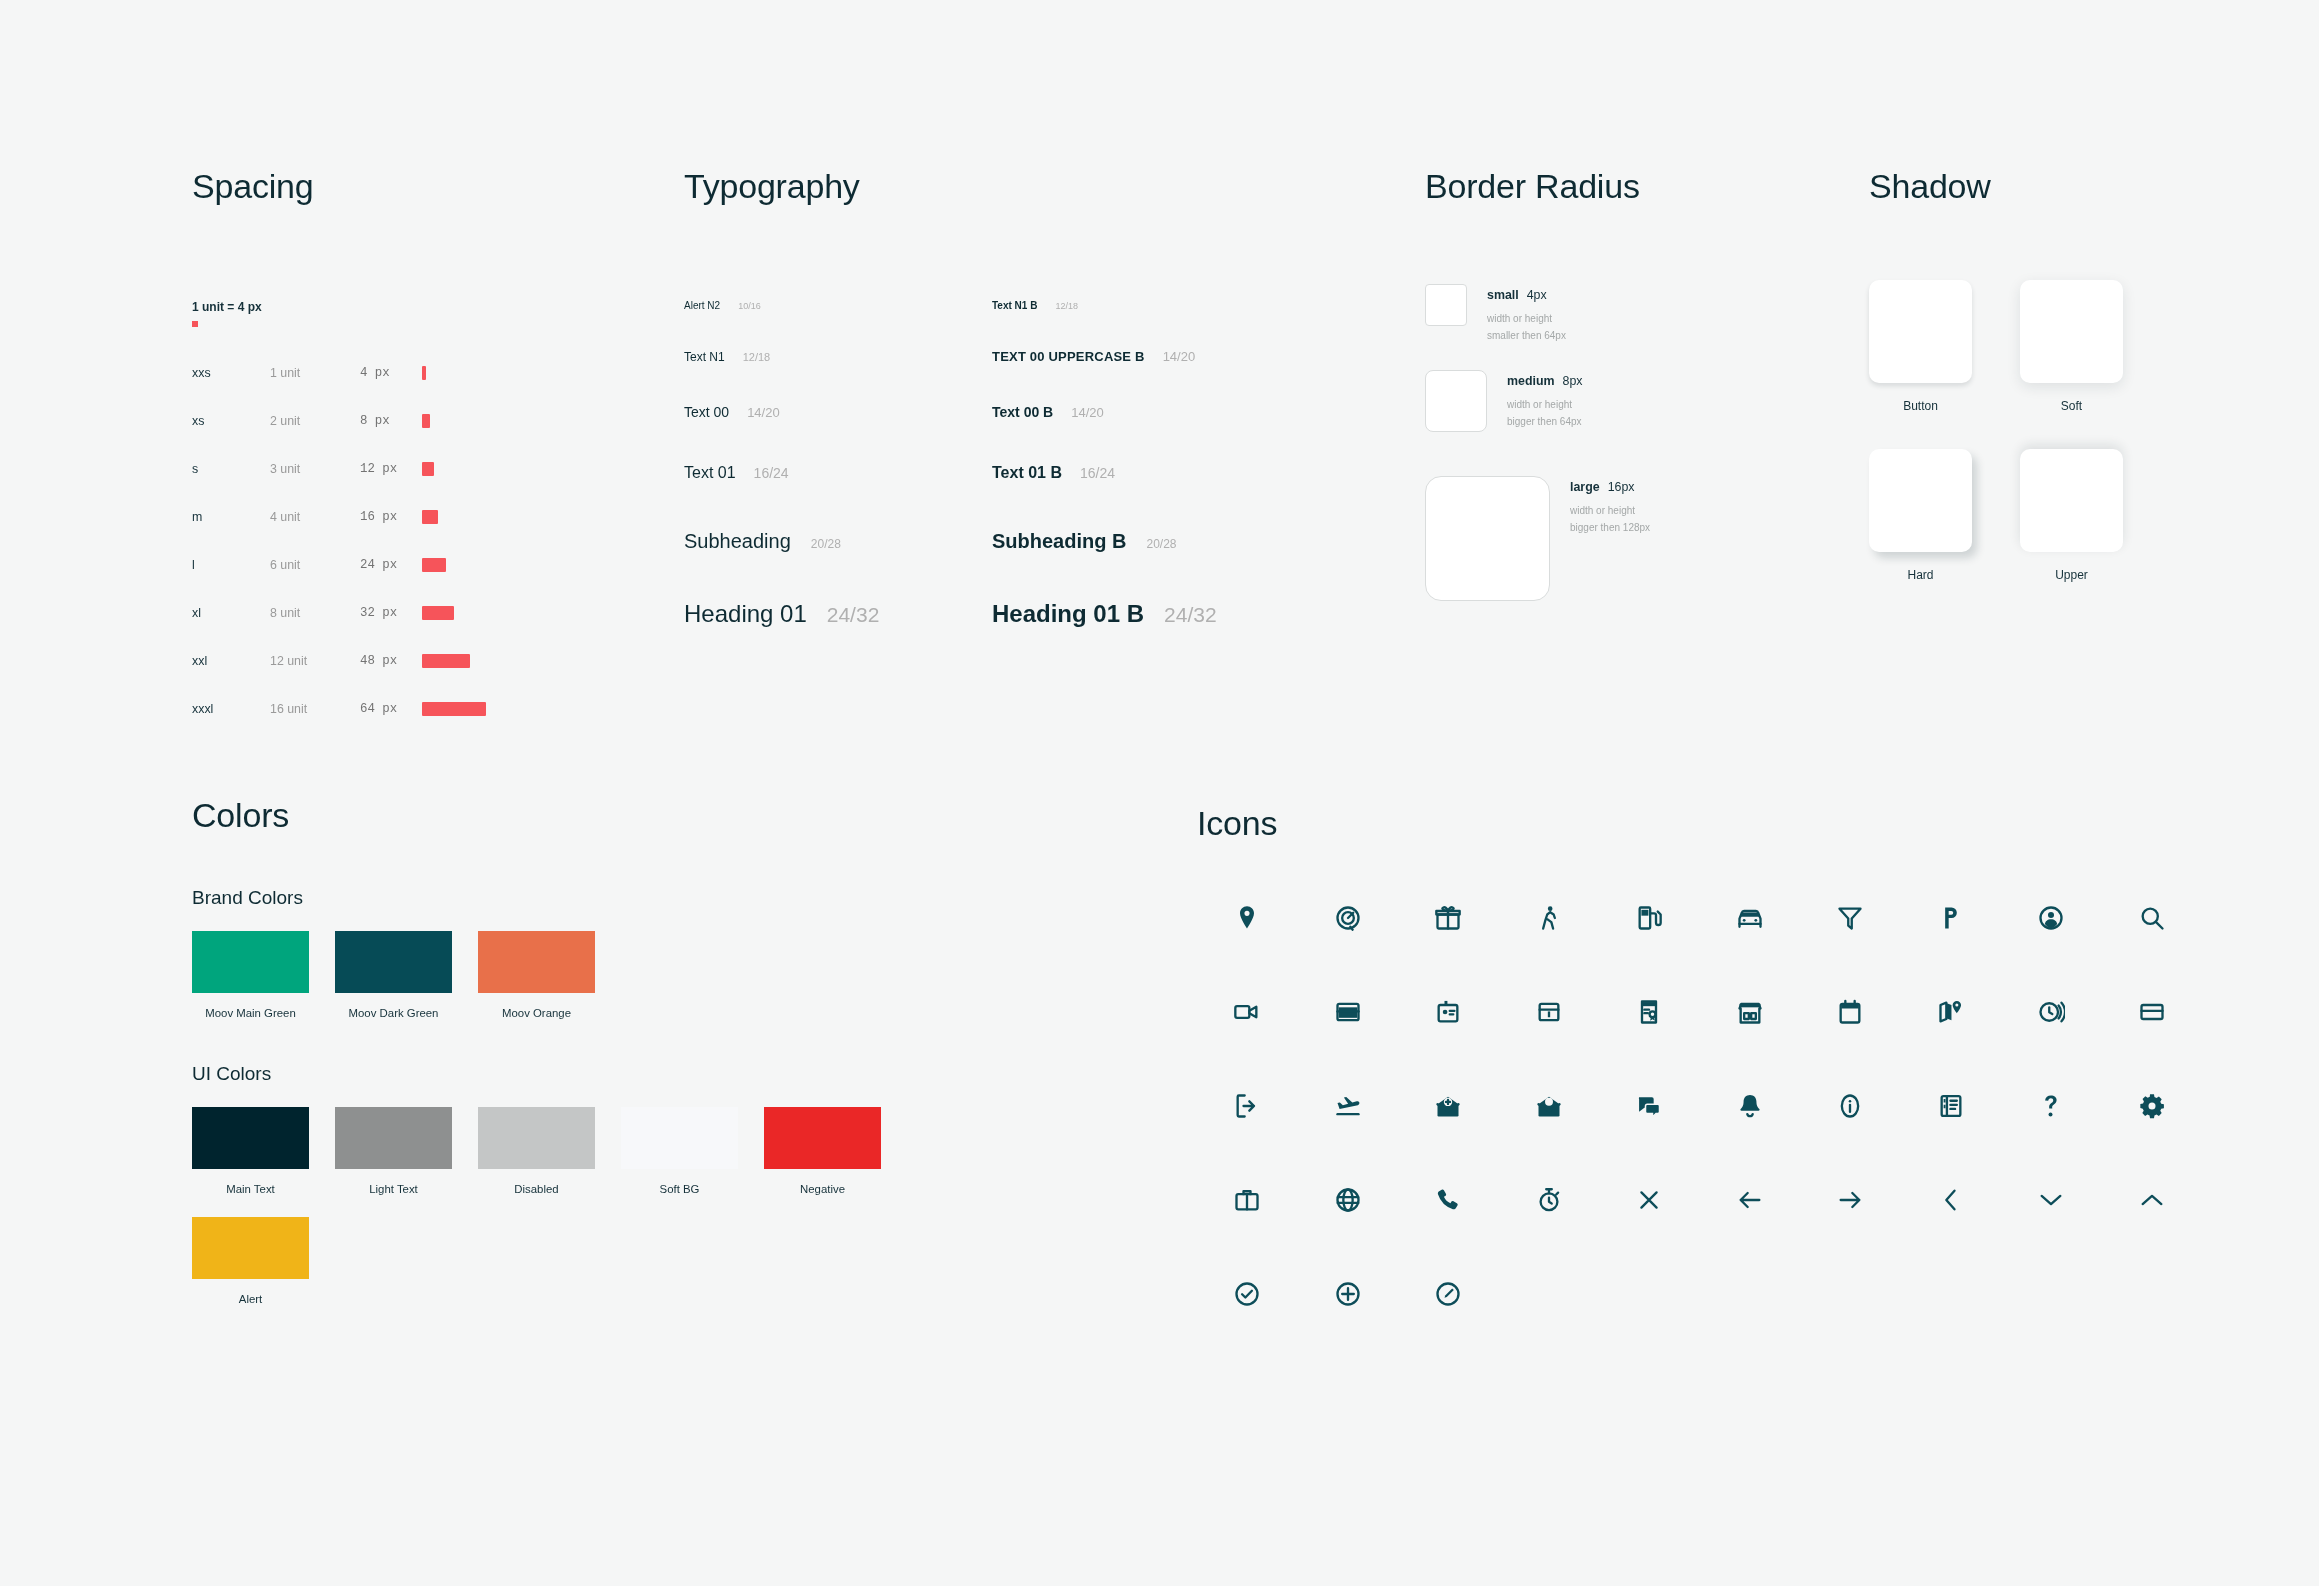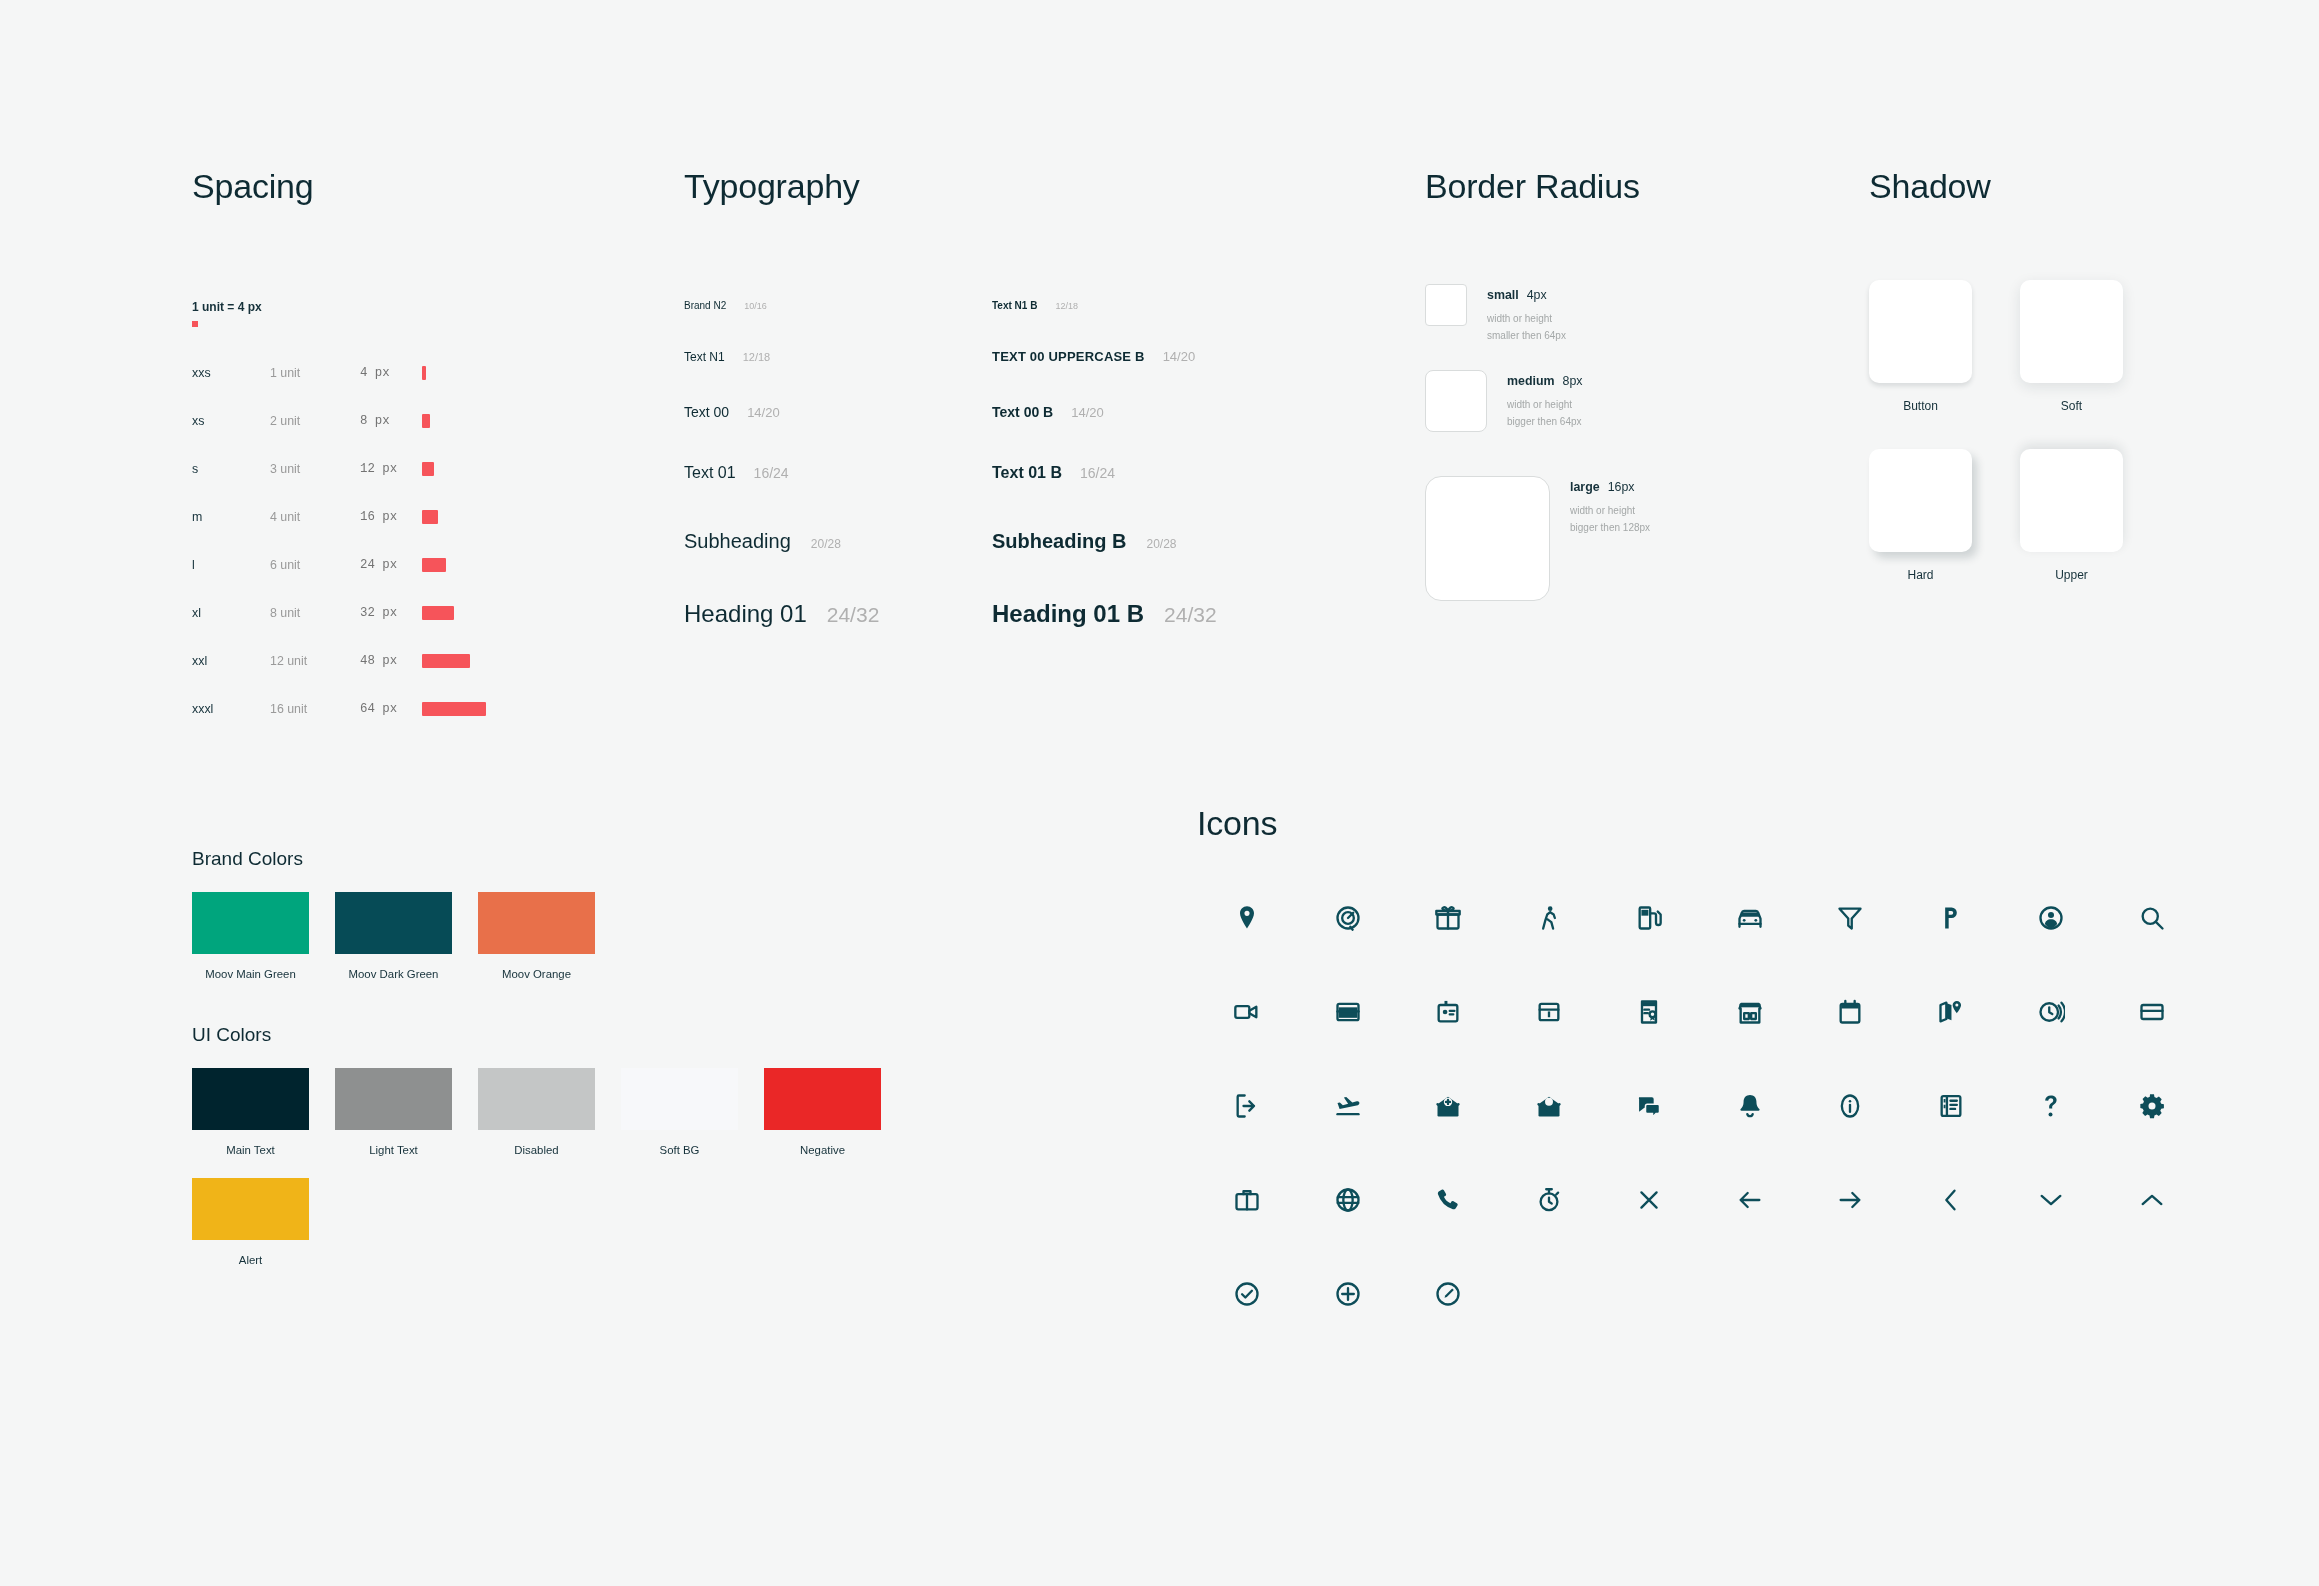--- a/index.html
+++ b/index.html
@@ -167,21 +167,21 @@
           <div class="sp-bar" style="width: 64px; background: rgb(246, 84, 90);"></div>
         </div>
       </div>
   </div>
 
   <div id="typography">
     <div class="section-title">Typography</div>
     <div class="type-cols">
       <div class="type-col" id="type-regular">
           <div class="type-row t-n2">
-            <span class="type-label">Brand N2</span>
+            <span class="type-label">Alert N2</span>
             <span class="type-size">10/16</span>
           </div>
           <div class="gap-n2"></div>
           <div class="type-row t-n1">
             <span class="type-label">Text N1</span>
             <span class="type-size">12/18</span>
           </div>
           <div class="gap-n1"></div>
           <div class="type-row t-00">
             <span class="type-label">Text 00</span>
@@ -280,20 +280,21 @@
           <div class="sh-label">Hard</div>
         </div>
         <div class="shadow-cell">
           <div class="sh-box sh-upper"></div>
           <div class="sh-label">Upper</div>
         </div>
       </div>
   </div>
 
   <div id="colors">
+    <div class="section-title">Colors</div>
     <div class="colors-body">
       <div class="color-group-title">Brand Colors</div>
       <div class="swatch-row" id="brand-swatches">
           <div class="swatch-cell">
             <div class="swatch" style="background: rgb(0, 165, 125);"></div>
             <div class="swatch-label">Moov Main Green</div>
           </div>
           <div class="swatch-cell">
             <div class="swatch" style="background: rgb(6, 75, 86);"></div>
             <div class="swatch-label">Moov Dark Green</div>

